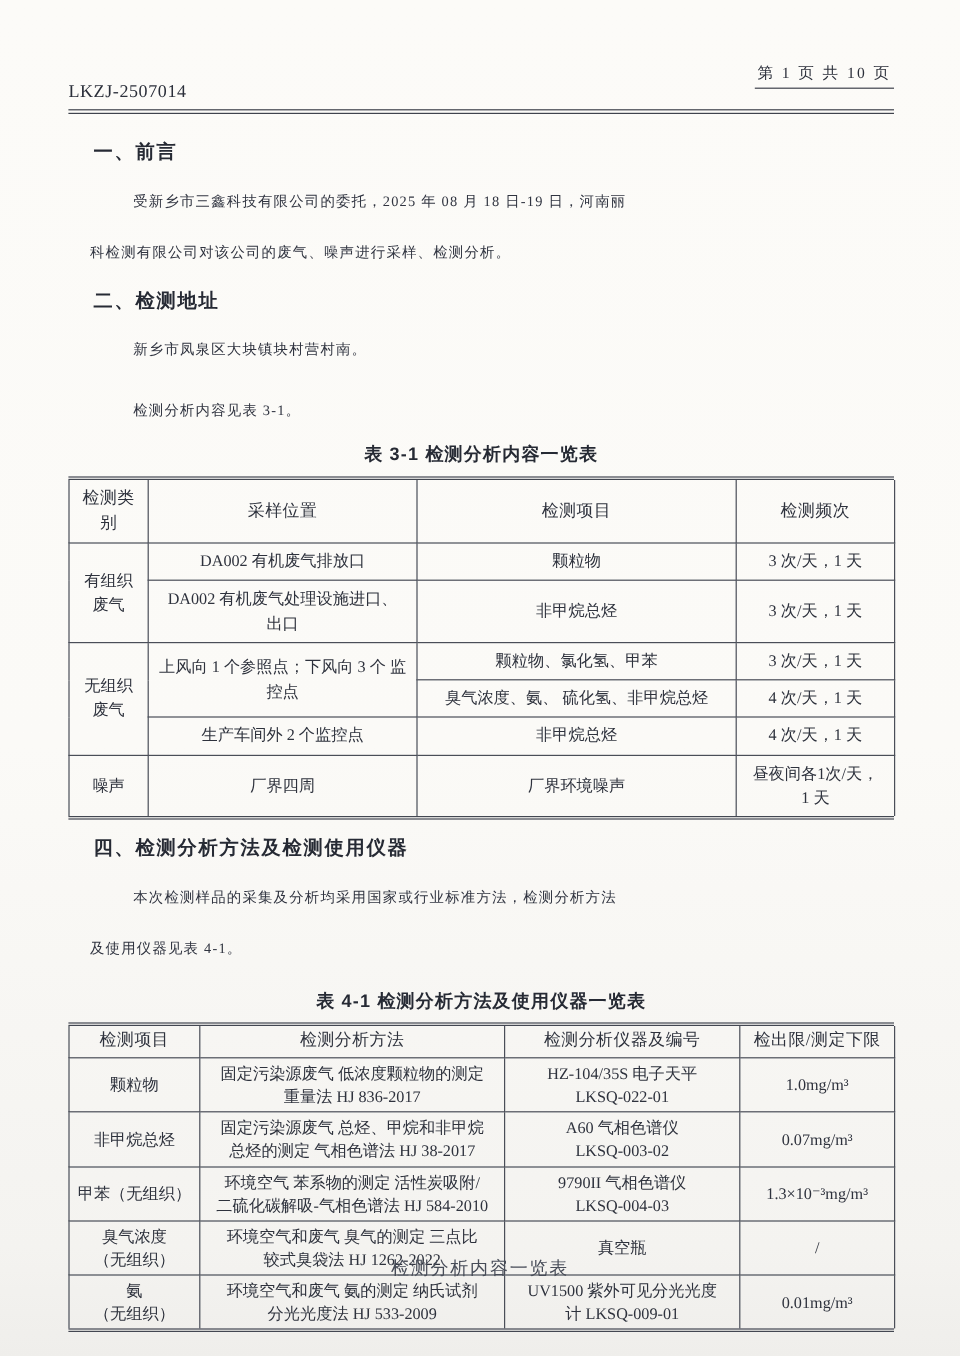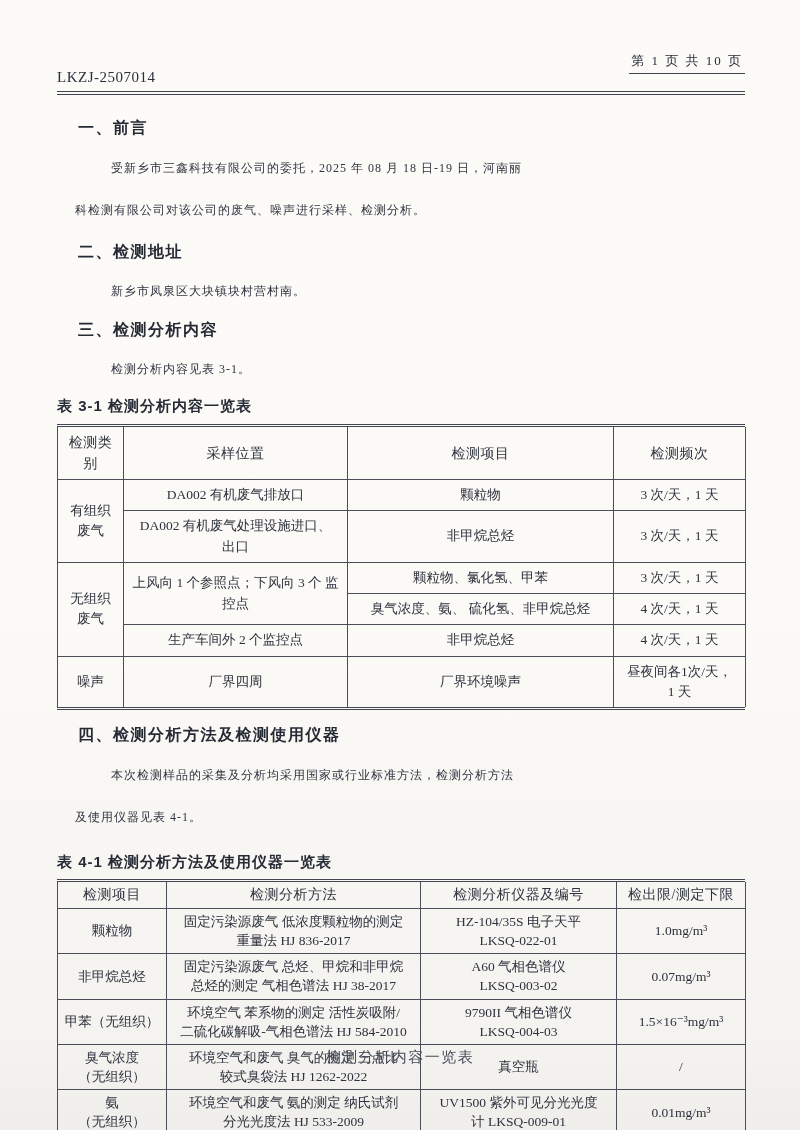--- a/index.html
+++ b/index.html
@@ -37,21 +37,21 @@
     font-size:12px;letter-spacing:1px;line-height:42px;color:#303440;
     white-space:pre-line;text-indent:36px;
     margin:10px 0 0 18px;width:670px;text-align:justify;
   }
   .p-address,.p-content,.p-method{margin-top:9px;}
   .p-method{margin-top:10px;}
   
   .tbl-caption{
     font-family:"Liberation Sans","DejaVu Sans",sans-serif;
     font-size:15px;font-weight:700;letter-spacing:1px;color:#262a34;
-    text-align:left;margin:6px 0 8px 0;line-height:20px;
+    text-align:center;margin:6px 0 8px 0;line-height:20px;
   }
   .cap41{margin:14px 0 7px 0;}
   
   .tablewrap{
     border-top:3px double #434751;border-bottom:3px double #434751;
     width:688px;
   }
   .dtable{
     border-collapse:collapse;width:688px;table-layout:fixed;
     font-size:13.5px;color:#2e323d;
@@ -85,21 +85,20 @@
       <span class="page-indicator">第 1 页 共 10 页</span>
     </div>
 
     <div class="sec-heading">一、前言</div>
     <div class="para">受新乡市三鑫科技有限公司的委托，2025 年 08 月 18 日-19 日，河南丽
 科检测有限公司对该公司的废气、噪声进行采样、检测分析。</div>
 
     <div class="sec-heading h-address">二、检测地址</div>
     <div class="para p-address">新乡市凤泉区大块镇块村营村南。</div>
 
-    <div class="sec-heading h-content">三、检测分析内容</div>
     <div class="para p-content">检测分析内容见表 3-1。</div>
 
     <div class="tbl-caption">表 3-1 检测分析内容一览表</div>
 
     <div class="tablewrap">
       <table class="dtable t31">
         <colgroup>
             <col style="width:66px">
             <col style="width:224px">
             <col style="width:266px">
@@ -188,21 +187,21 @@
             <td>A60 气相色谱仪
 LKSQ-003-02</td>
             <td>0.07mg/m³</td>
           </tr>
           <tr>
             <td>甲苯（无组织）</td>
             <td>环境空气 苯系物的测定 活性炭吸附/
 二硫化碳解吸-气相色谱法 HJ 584-2010</td>
             <td>9790II 气相色谱仪
 LKSQ-004-03</td>
-            <td>1.5×16⁻³mg/m³</td>
+            <td>1.3×10⁻³mg/m³</td>
           </tr>
           <tr>
             <td>臭气浓度
 （无组织）</td>
             <td>环境空气和废气 臭气的测定 三点比
 较式臭袋法 HJ 1262-2022</td>
             <td>真空瓶</td>
             <td>/</td>
           </tr>
           <tr>

